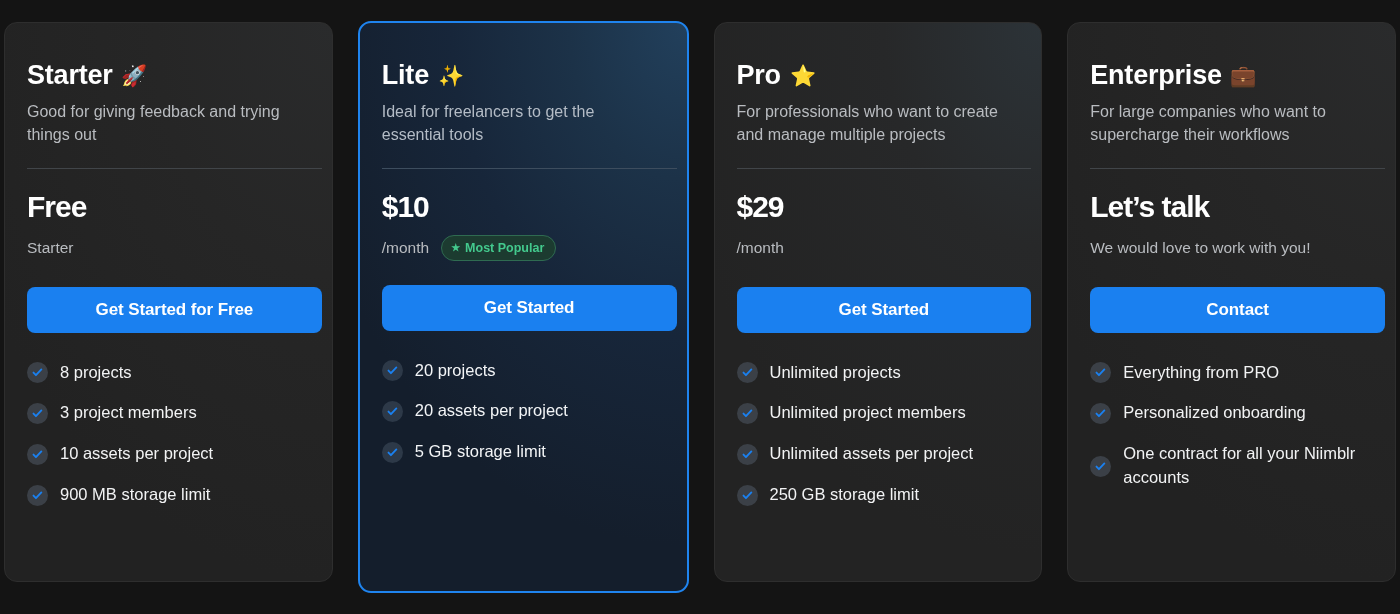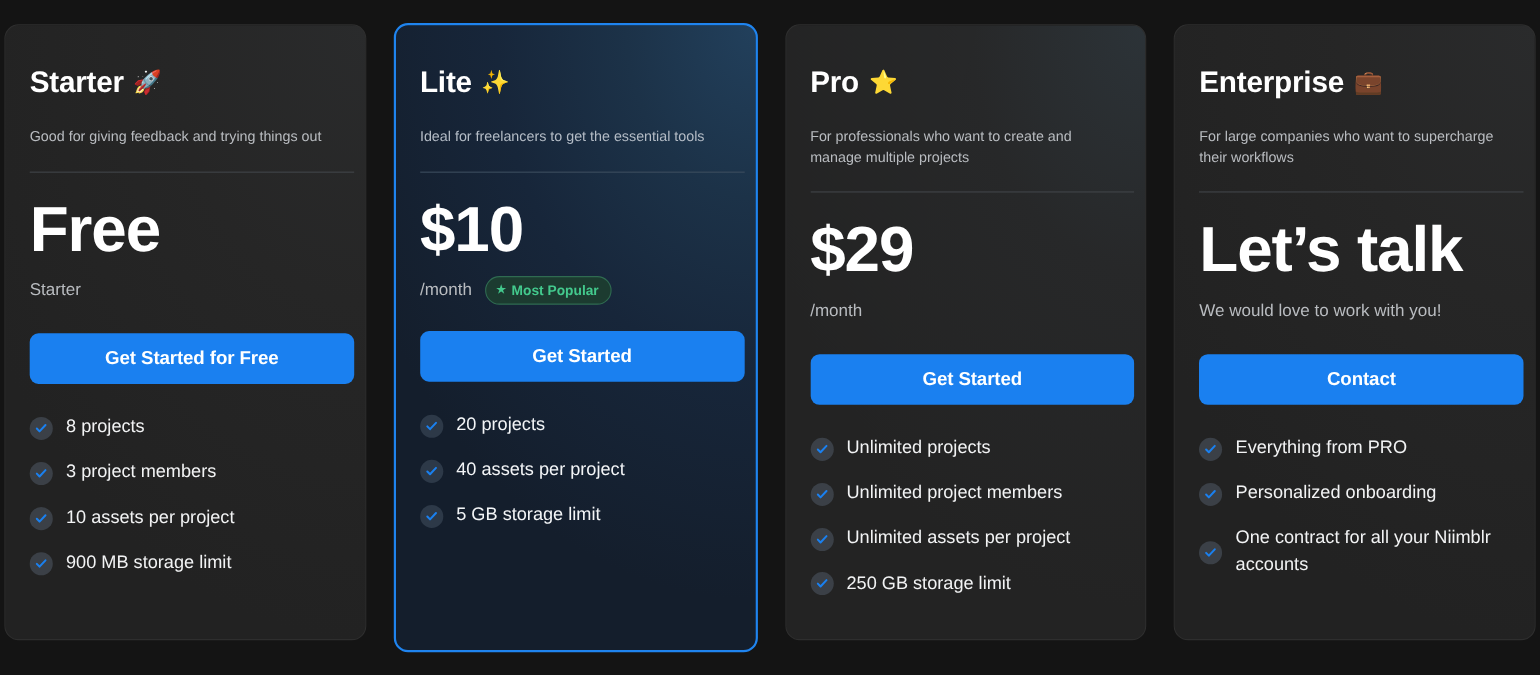--- a/index.html
+++ b/index.html
@@ -70,22 +70,22 @@
     letter-spacing: -0.2px;
     line-height: 1.1;
   }
 
   .plan-emoji {
     font-size: 21px;
     line-height: 1;
   }
 
   .plan-desc {
-    margin-top: 24px;
-    font-size: 13px;
+    margin-top: 9px;
+    font-size: 16px;
     line-height: 1.45;
     color: #b9bcc0;
     max-width: 270px;
   }
 
   .featured .plan-desc { color: #b4bcc6; }
 
   .divider {
     margin-top: 22px;
     height: 1px;
@@ -93,21 +93,21 @@
     width: 100%;
   }
 
   .featured .divider { background: #3d4d5e; }
 
   .price-block {
     margin-top: 22px;
   }
 
   .price {
-    font-size: 58px;
+    font-size: 30px;
     font-weight: 700;
     color: #ffffff;
     letter-spacing: -1px;
     line-height: 1.05;
   }
 
   .price-sub-row {
     margin-top: 12px;
     display: flex;
     align-items: center;
@@ -273,21 +273,21 @@
             </svg>
         </span>
         <span class="feature-text">20 projects</span>
       </li>
       <li class="feature-item">
         <span class="check-icon">
           <svg width="11" height="11" viewBox="0 0 12 12">
               <path d="M1.6 6.1 L4.3 8.9 L10.2 2.6" fill="none" stroke="#1a80f0" stroke-width="2" stroke-linecap="round" stroke-linejoin="round"></path>
             </svg>
         </span>
-        <span class="feature-text">40 assets per project</span>
+        <span class="feature-text">20 assets per project</span>
       </li>
       <li class="feature-item">
         <span class="check-icon">
           <svg width="11" height="11" viewBox="0 0 12 12">
               <path d="M1.6 6.1 L4.3 8.9 L10.2 2.6" fill="none" stroke="#1a80f0" stroke-width="2" stroke-linecap="round" stroke-linejoin="round"></path>
             </svg>
         </span>
         <span class="feature-text">5 GB storage limit</span>
       </li>
     </ul>

